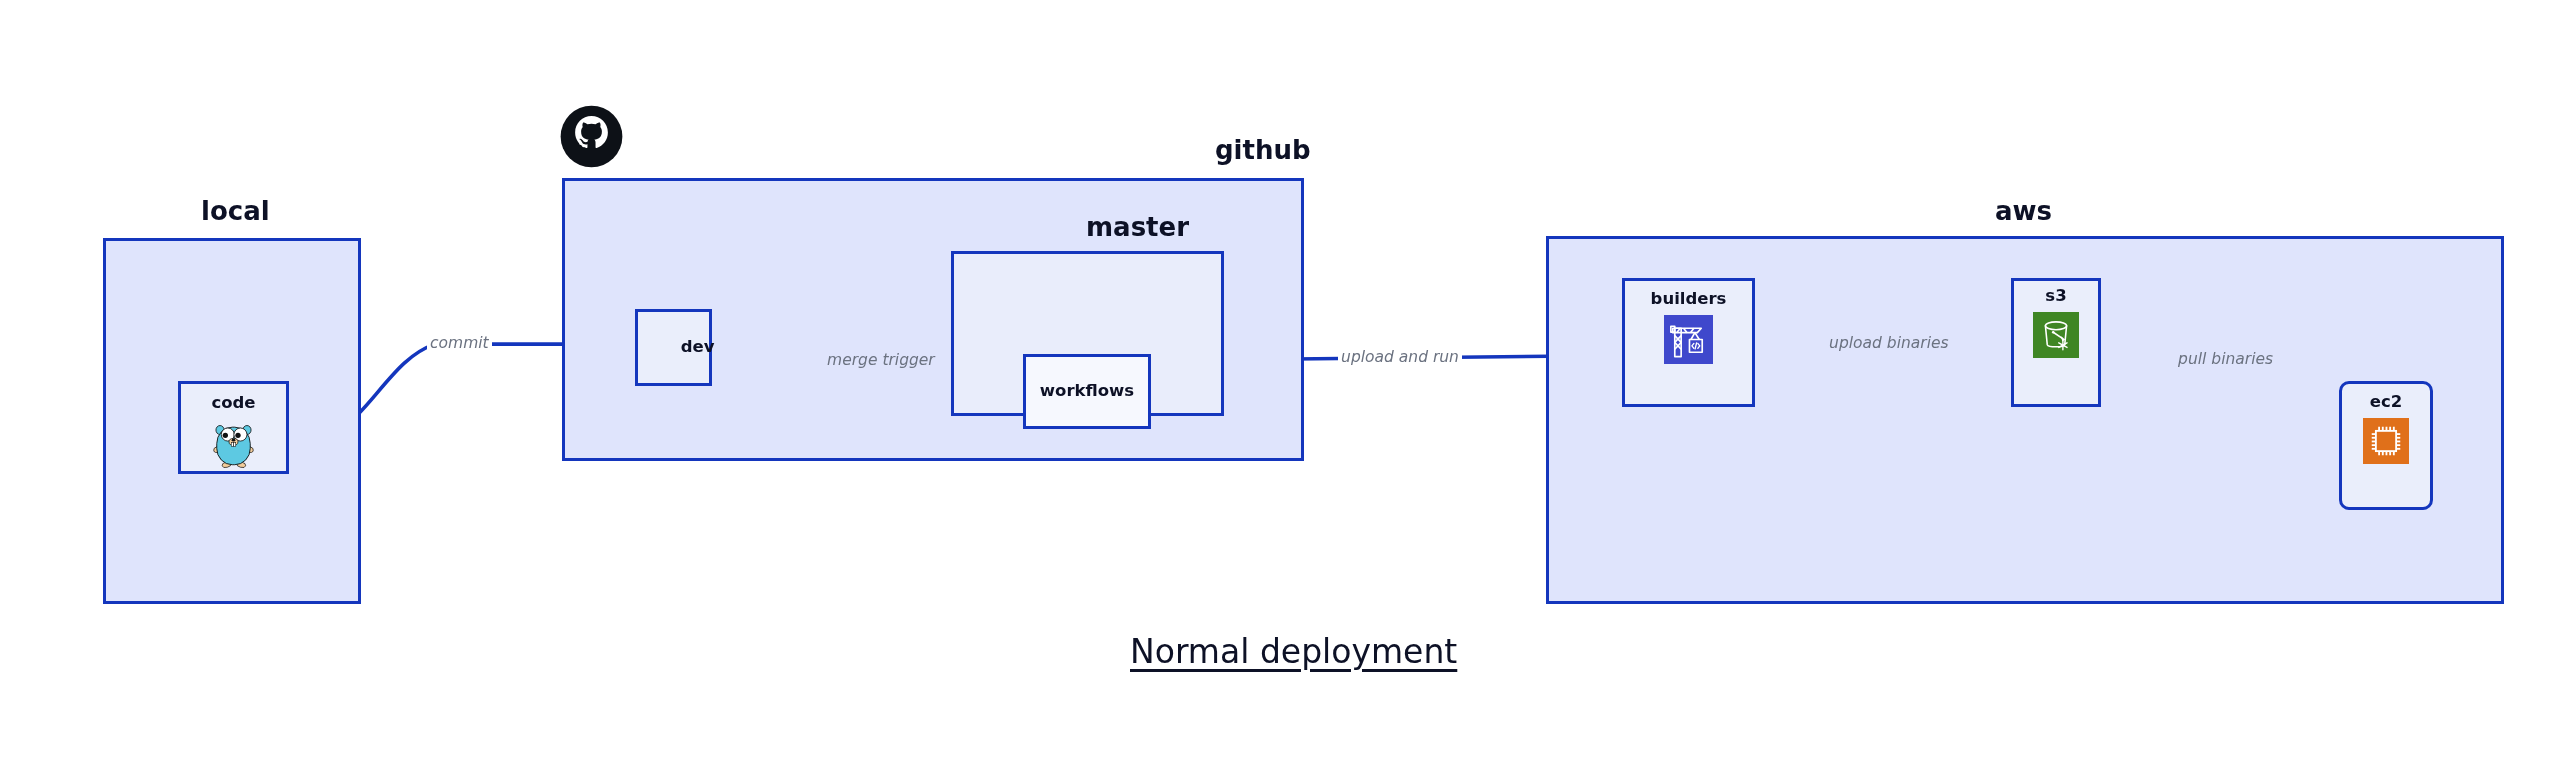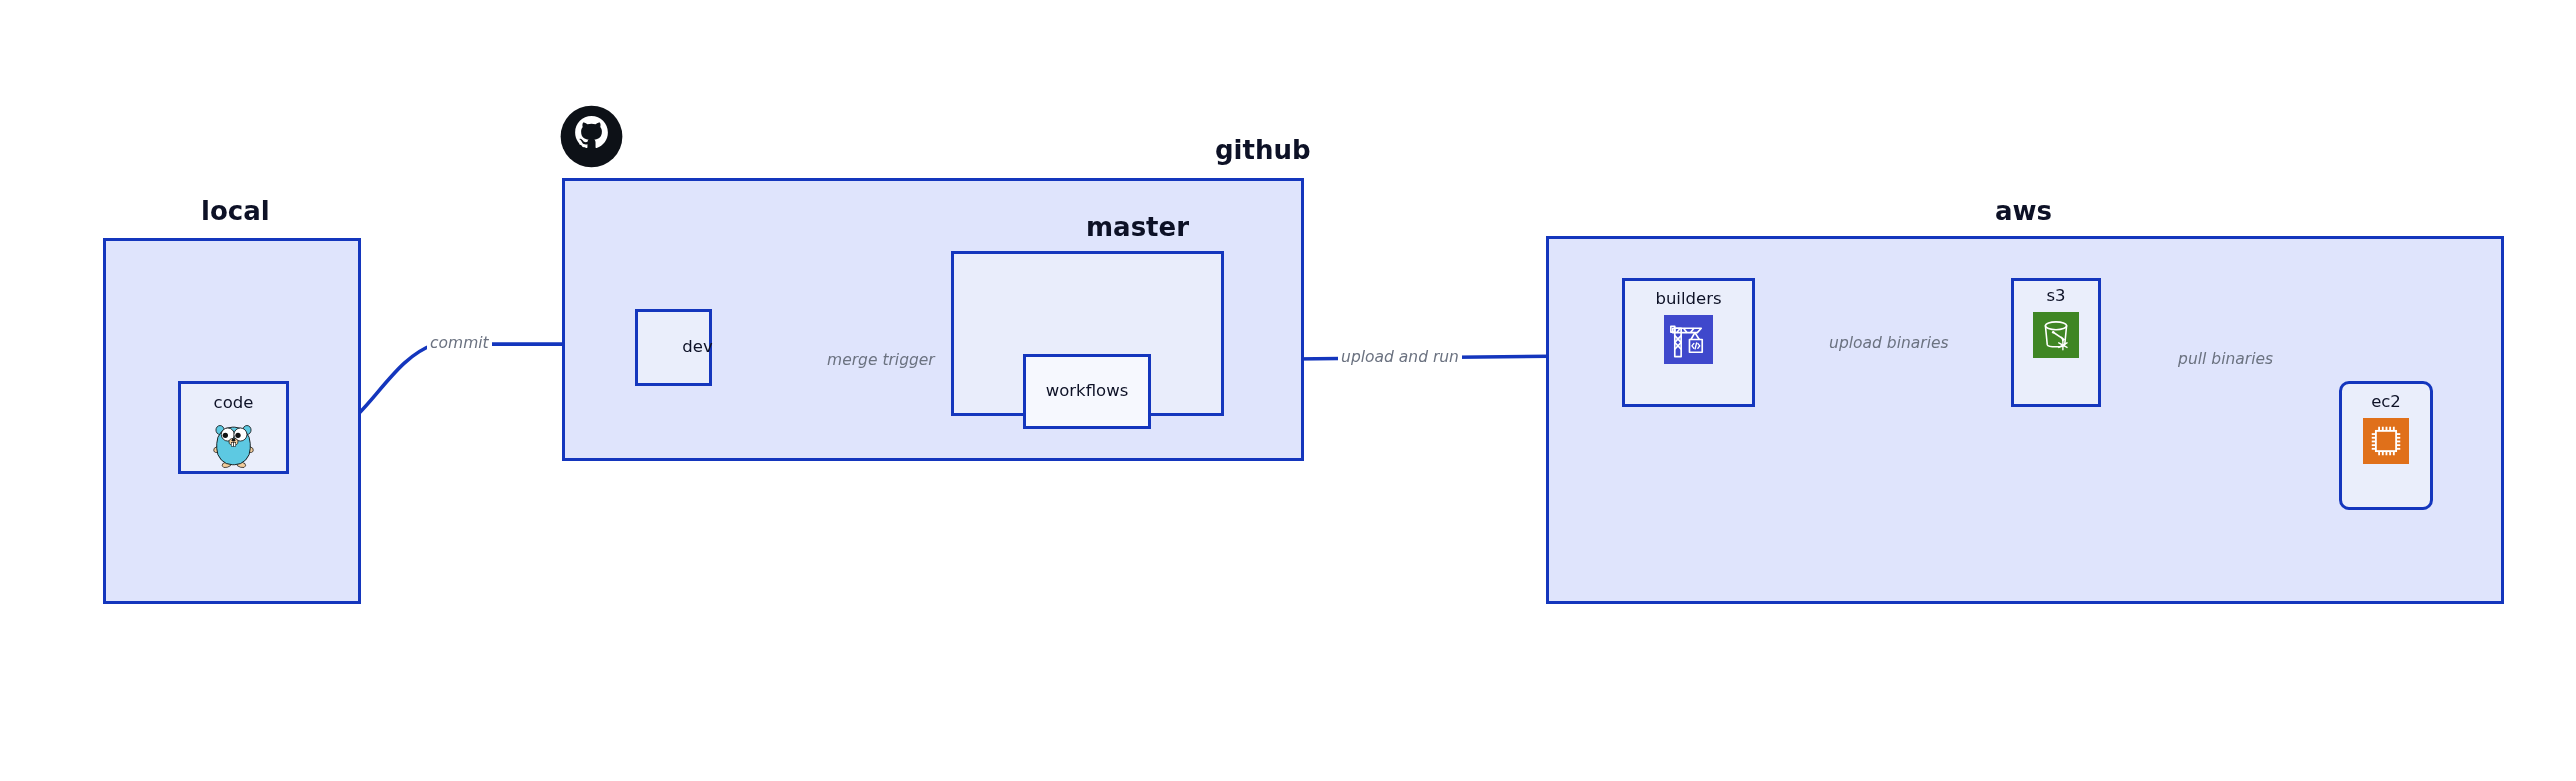--- a/index.html
+++ b/index.html
@@ -51,21 +51,21 @@
     flex-direction: column;
     align-items: center;
   }
   .node.white {
     background: #f6f8fe;
     margin-top: 32px;
   }
   .node-label {
     color: #0d1126;
     font-size: 16.5px;
-    font-weight: 400;
+    font-weight: 700;
     line-height: 1;
     white-space: nowrap;
     font-family: "DejaVu Sans", "Liberation Sans", sans-serif;
   }
   .node-icon {
     display: block;
   }
 
   
   #edges {
@@ -281,15 +281,16 @@
   <div class="edge-label" style="left:427px; top:336px;">commit</div>
 
   <div class="edge-label on-group" style="left:824px; top:353px;">merge trigger</div>
 
   <div class="edge-label" style="left:1338px; top:350px;">upload and run</div>
 
   <div class="edge-label on-group" style="left:1826px; top:336px;">upload binaries</div>
 
   <div class="edge-label on-group" style="left:2175px; top:352px;">pull binaries</div>
 
+  <div id="diagram-title" style="left:1130px; top:635px;">Normal deployment</div>
 
 </div>
 
 
 </body></html>

